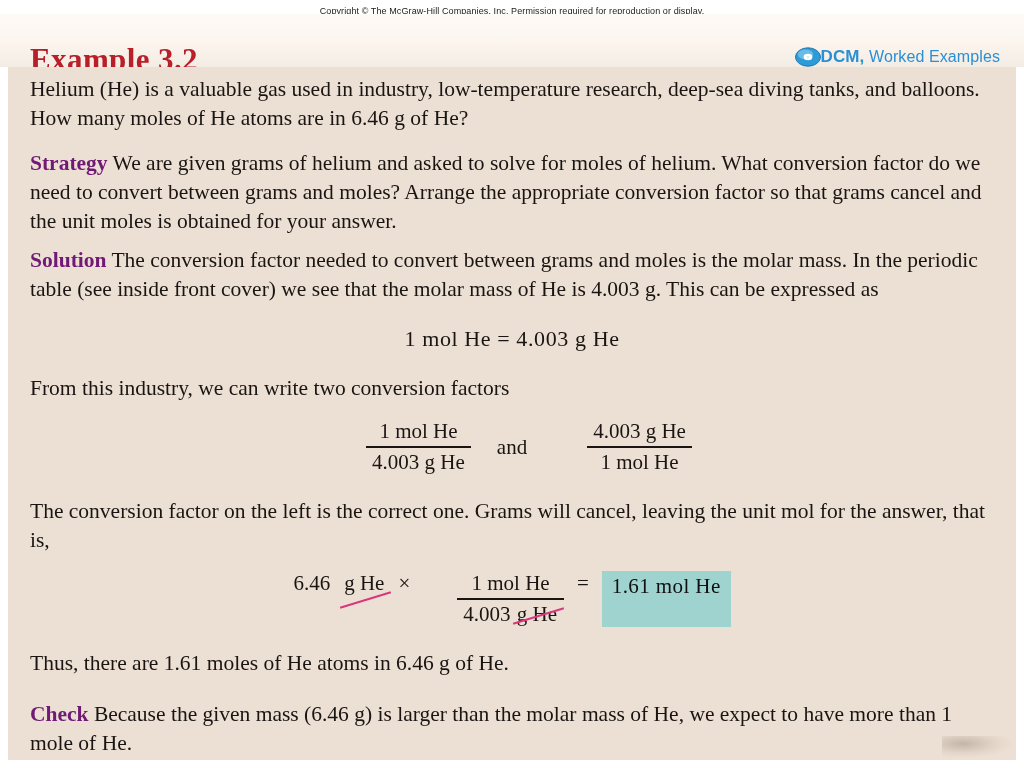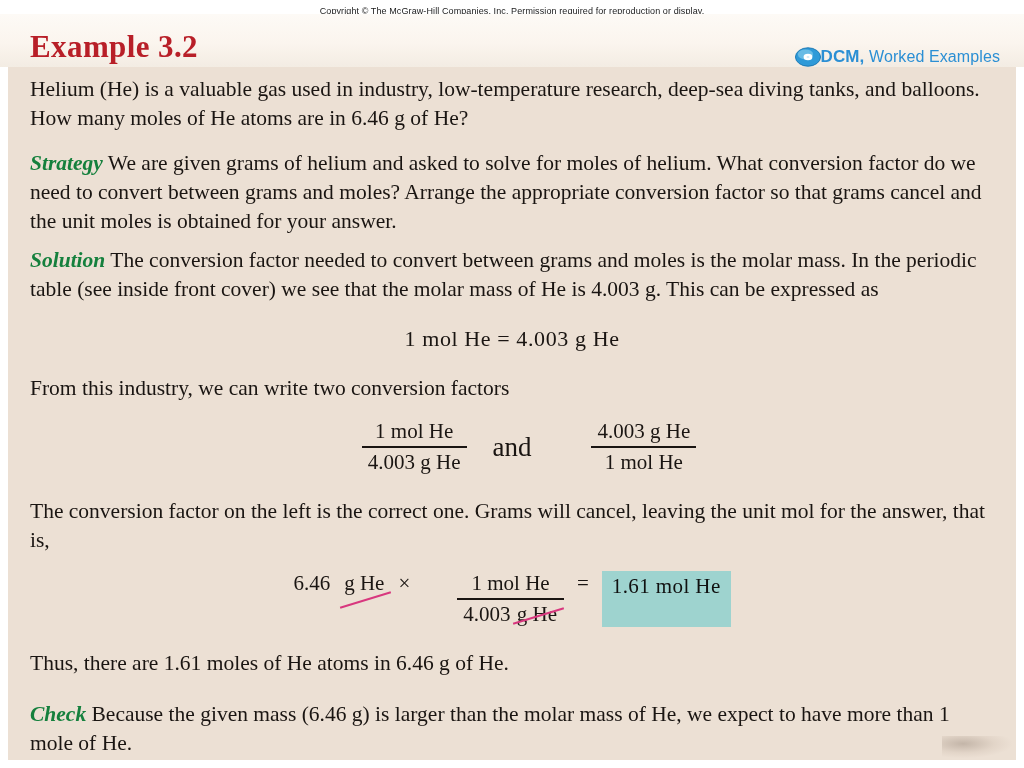--- a/index.html
+++ b/index.html
@@ -37,21 +37,21 @@
   
   .header-band {
     position: absolute;
     left: 0; top: 14px;
     width: 1024px;
     height: 53px;
     background: linear-gradient(to bottom, #fdfaf6 0%, #fbf5ee 55%, #f3ece3 100%);
   }
   .example-title {
     position: absolute;
-    left: 30px; top: 15px;
+    left: 30px; top: 28px;
     font-family: "Liberation Serif", "DejaVu Serif", serif;
     font-weight: bold;
     font-size: 31px;
     color: #b81f28;
     letter-spacing: .4px;
     white-space: nowrap;
     text-align: center;
   }
   .dcm-badge {
     position: absolute;
@@ -92,23 +92,22 @@
   
   .para {
     font-family: "Liberation Serif", "DejaVu Serif", serif;
     font-size: 21.5px;
     line-height: 29px;
     color: #1a1512;
     margin: 0;
     text-align: left;
   }
   .lead-label {
-    color: #15803d;
+    color: #701a75;
     font-weight: bold;
-    font-style: italic;
   }
   .gap-sm { height: 10px; }
   .gap-md { height: 16px; }
   .gap-lg { height: 22px; }
 
   
   .eq-line {
     text-align: center;
     font-family: "Liberation Serif", "DejaVu Serif", serif;
     font-size: 22px;
@@ -133,21 +132,21 @@
   }
   .frac .num { padding: 0 6px 2px 6px; }
   .frac .den { padding: 2px 6px 0 6px; }
   .frac .bar {
     width: 100%;
     height: 2px;
     background: #1a1512;
   }
   .conj {
     font-family: "Liberation Serif", "DejaVu Serif", serif;
-    font-size: 27px;
+    font-size: 21px;
     color: #1a1512;
   }
 
   
   .calc-row {
     display: flex;
     justify-content: center;
     gap: 13px;
     font-family: "Liberation Serif", "DejaVu Serif", serif;
     font-size: 21px;

